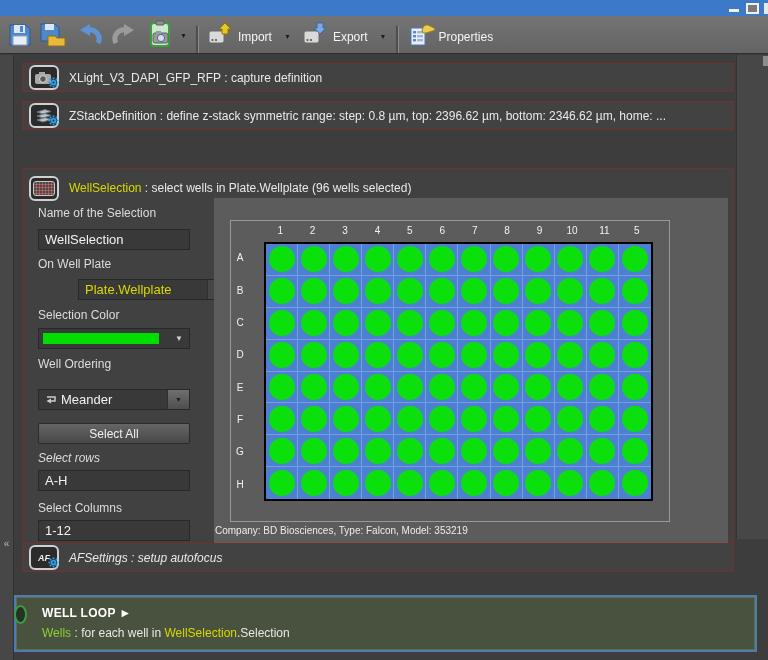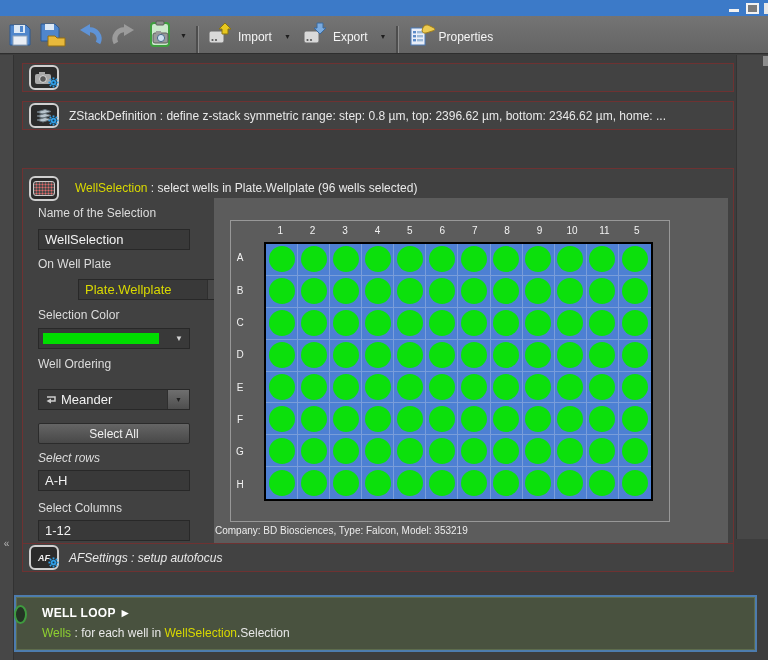--- a/index.html
+++ b/index.html
@@ -50,21 +50,21 @@
   .yellow{color:#d9d900;}
   .dots-pad{width:20px;height:13px;border:1px solid #c8c8c8;border-radius:3px;background-color:#4a4a4a;
     background-image:radial-gradient(circle,#d8d8d8 0.9px,transparent 1.1px);background-size:3px 3px;background-position:1px 1px;}
   .dots-pad.red{background-image:radial-gradient(circle,#e06a6a 0.9px,transparent 1.1px);}
   .af-glyph{font-size:9px;font-weight:bold;color:#ececec;letter-spacing:0px;}
   
   .panel{
     position:absolute;left:22px;top:113px;width:712px;height:385px;box-sizing:border-box;
     background:#414141;border:1px solid #6e3232;
   }
-  .panel-header{height:38px;display:flex;align-items:center;gap:16px;padding-left:6px;font-size:12px;color:#e9e9e9;white-space:nowrap;}
+  .panel-header{height:38px;display:flex;align-items:center;gap:10px;padding-left:6px;font-size:12px;color:#e9e9e9;white-space:nowrap;}
   .f-label{position:absolute;left:15px;color:#dcdcdc;font-size:12px;white-space:nowrap;}
   .f-box{
     position:absolute;left:15px;width:152px;height:21px;box-sizing:border-box;
     background:#393939;border:1px solid #282828;color:#f2f2f2;font-size:13px;
     display:flex;align-items:center;padding:0 6px;
   }
   input.f-box{font-family:"Liberation Sans",sans-serif;outline:none;padding:0 6px;}
   .combo-btn{
     position:absolute;right:0;top:0;bottom:0;width:21px;
     background:linear-gradient(#6f6f6f,#4e4e4e);border-left:1px solid #2f2f2f;
@@ -228,20 +228,21 @@
             <line x1="2.1" y1="2.1" x2="3.4" y2="3.4"></line>
               <line x1="8.6" y1="8.6" x2="9.9" y2="9.9"></line>
             <line x1="2.1" y1="9.9" x2="3.4" y2="8.6"></line>
               <line x1="8.6" y1="3.4" x2="9.9" y2="2.1"></line>
           </g>
           <circle cx="6" cy="6" r="3.1" fill="#2f9fe8"></circle>
             <circle cx="6" cy="6" r="1.1" fill="#123a52"></circle>
         </svg>
       </span>
     </div>
+    <span><span>XLight_V3_DAPI_GFP_RFP</span><span> : </span><span>capture definition</span></span>
   </div>
 
   <div class="step-row" id="row-zstack">
     <div class="icon-box">
       <svg width="20" height="16" viewBox="0 0 20 16">
         <g fill="#b8c4cc" stroke="#68747c">
           <path d="M3 4 l8 -2.5 l6 2 l-8 2.5 z"></path>
           <path d="M3 8 l8 -2.5 l6 2 l-8 2.5 z"></path>
           <path d="M3 12 l8 -2.5 l6 2 l-8 2.5 z"></path>
         </g>

